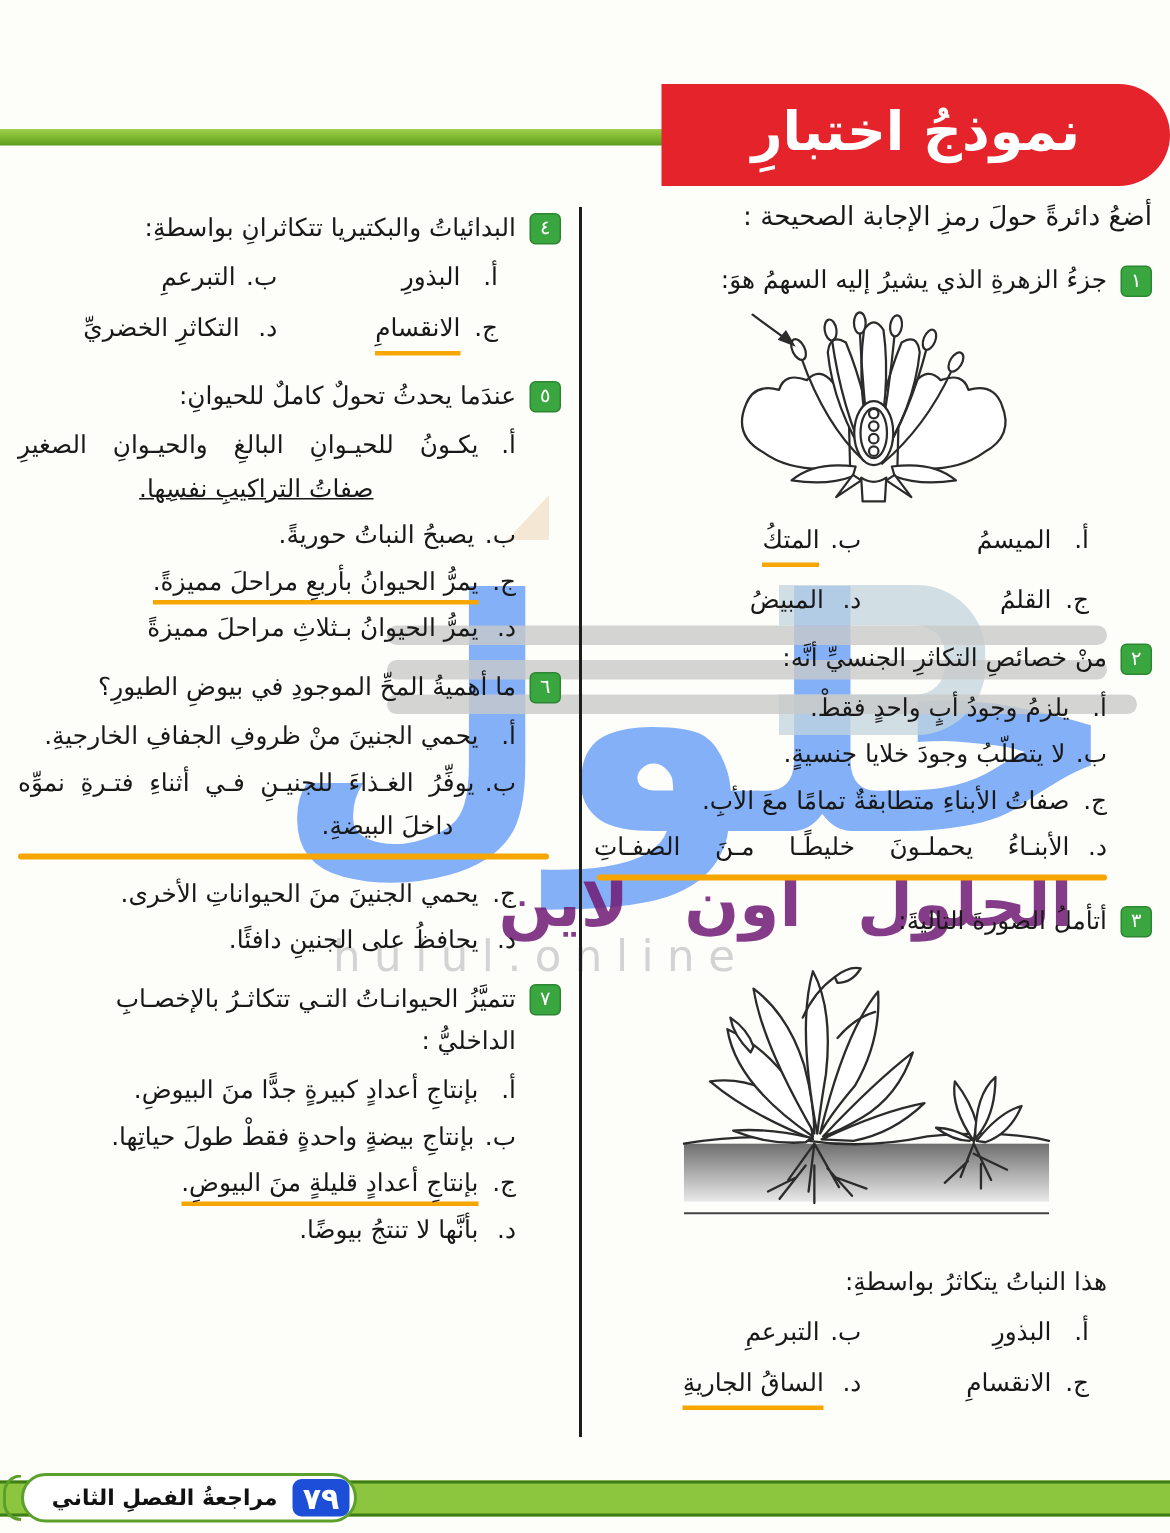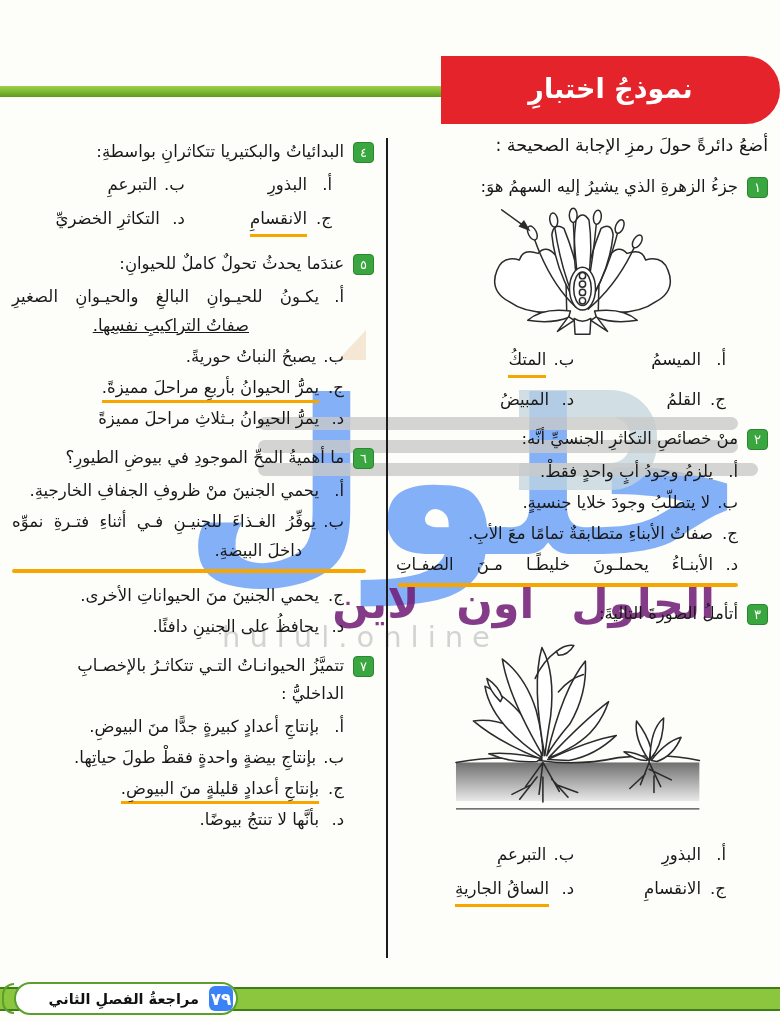--- a/index.html
+++ b/index.html
@@ -14,21 +14,21 @@
   .top-bar {
     position:absolute; left:0; top:86px; width:458px; height:11px;
     background:linear-gradient(#9ed04e,#7ab62e 55%,#5d9a1e);
     z-index:2;
   }
   .banner {
     position:absolute; top:56px; left:441px; right:0; height:68px;
     background:#e4232b; border-radius:0 36px 36px 0; z-index:3;
     display:flex; align-items:center; justify-content:center;
   }
-  .banner-title { color:#fff; font-size:27px; font-weight:bold; letter-spacing:0; padding-bottom:4px; }
+  .banner-title { color:#fff; font-size:36px; font-weight:bold; letter-spacing:0; padding-bottom:4px; }
   
   .divider { position:absolute; left:386px; top:138px; width:2px; height:820px; background:#1c1c1c; z-index:2; }
   .col { position:absolute; top:133px; z-index:4; font-size:16.5px; line-height:25px; }
   .col-right { right:12px; width:372px; }
   .col-left  { left:12px;  width:362px; top:139px; }
   .instruction { font-weight:normal; font-size:17.5px; margin-bottom:16px; }
   .q { display:flex; gap:9px; margin-bottom:8px; align-items:flex-start; }
   .badge {
     flex:0 0 auto; width:21px; height:21px; margin-top:3px;
     background:#3aa63f; border:1px solid #2c8631; border-radius:4px;
@@ -65,22 +65,22 @@
               opacity:.9; direction:ltr; font-family:"DejaVu Sans", sans-serif; }
   
   .footer-band { position:absolute; left:0; right:0; top:987px; height:24px;
                  background:#8cc63f; border-top:2.5px solid #3f7d17; border-bottom:2.5px solid #3f7d17; z-index:2; }
   .footer-curve { position:absolute; left:2px; top:983px; width:12px; height:31px;
                   border:2.5px solid #5aa02a; border-right:none; border-radius:16px 0 0 16px;
                   background:transparent; z-index:4; }
   .footer-pill { position:absolute; left:14px; top:982px; width:224px; height:33px;
                  background:#fff; border:2.5px solid #5aa02a; border-radius:17px; z-index:4;
                  display:flex; align-items:center; direction:rtl; padding:0 3px; gap:10px; }
-  .page-num { flex:0 0 auto; width:24px; height:25px; background:#3b82f6; border-radius:6px;
-              color:#fff; font-weight:bold; font-size:17px; display:flex; align-items:center; justify-content:center; }
+  .page-num { flex:0 0 auto; width:38px; height:25px; background:#1d4ed8; border-radius:6px;
+              color:#fff; font-weight:bold; font-size:20px; display:flex; align-items:center; justify-content:center; }
   .footer-label { font-weight:bold; font-size:14.5px; color:#111; white-space:nowrap; }
   svg .ln { fill:none; stroke:#2b2b2b; stroke-width:1.6; stroke-linecap:round; stroke-linejoin:round; }
   svg .lf { fill:#ffffff; stroke:#2b2b2b; stroke-width:1.6; stroke-linejoin:round; }
 </style>
 </head>
 <body>
 
 <div class="page">
 
   <div class="top-bar"></div>
@@ -231,20 +231,21 @@
         <path class="ln" d="M214,132 L213,118"></path>
         <path class="lf" d="M214,131 Q198,108 201,90 Q212,104 216,119 Z"></path>
         <path class="lf" d="M215,130 Q215,99 229,87 Q229,109 220,123 Z"></path>
         <path class="lf" d="M216,131 Q232,111 247,107 Q239,126 222,132 Z"></path>
         <path class="lf" d="M213,130 Q200,122 188,122 Q200,131 211,131 Z"></path>
 
         <path class="ln" d="M214,133 L205,156 M214,133 L226,158 M214,140 L237,151 M210,145 L194,160 M219,147 L219,164"></path>
       </svg>
     </div>
 
+    <div class="qtext" style="padding-right:30px; margin-bottom:8px;">هذا النباتُ يتكاثرُ بواسطةِ:</div>
 
     <div class="opt-grid" style="margin-bottom:0;">
       <div class="gopt">
         <span class="okey">أ.</span>
         <span>البذورِ</span>
       </div>
       <div class="gopt">
         <span class="okey">ب.</span>
         <span>التبرعمِ</span>
       </div>

